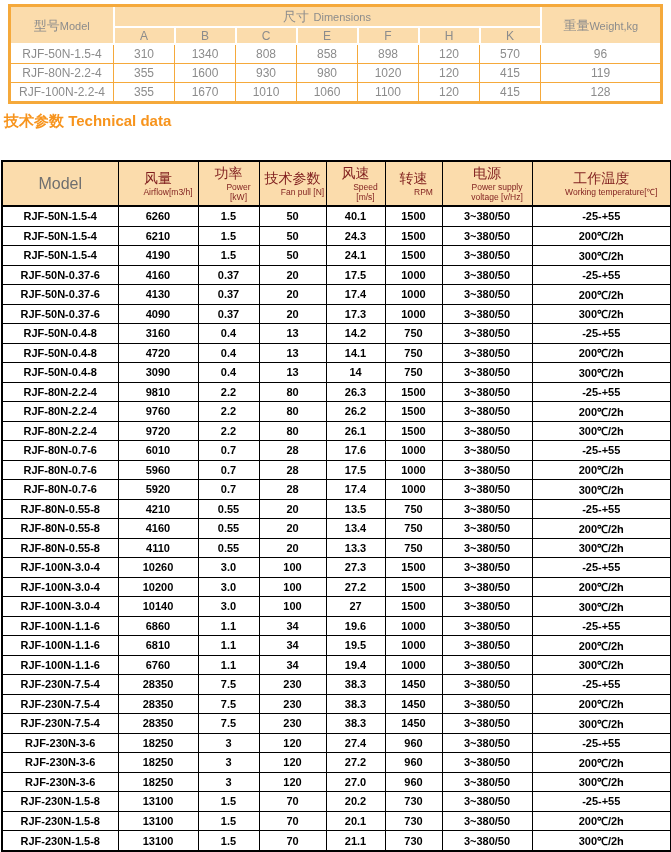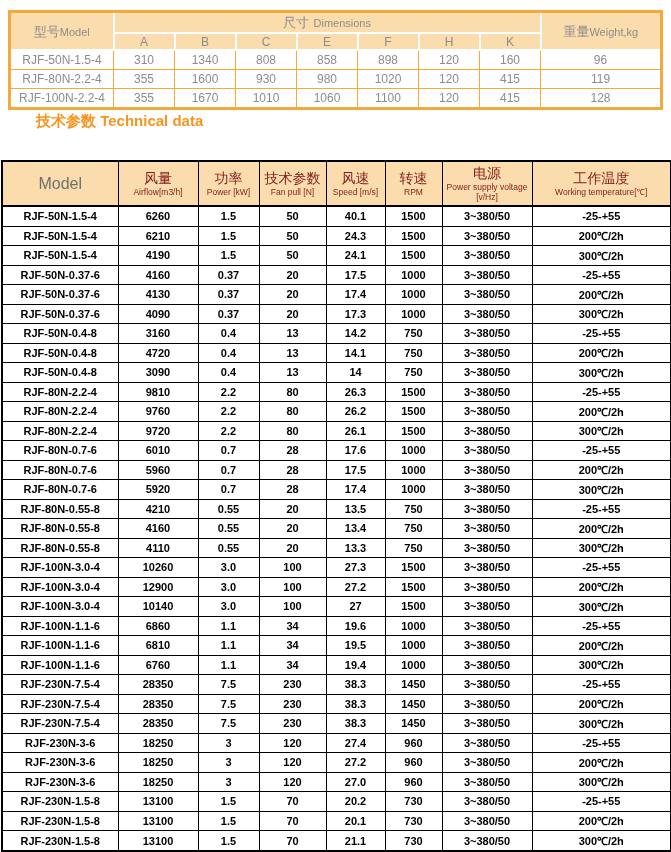--- a/index.html
+++ b/index.html
@@ -6,21 +6,21 @@
     margin: 0; padding: 0;
     width: 671px; height: 852px;
     background: #ffffff;
     font-family: "Liberation Sans", sans-serif;
     overflow: hidden;
   }
   .page { position: relative; width: 671px; height: 852px; background: #fff; }
 
   
   .dim-table {
-    position: absolute; left: 8px; top: 10px;
+    position: absolute; left: 8px; top: 4px;
     width: 655px; height: 88px;
     border-collapse: collapse;
     border: 3px solid var(--orange-border);
     table-layout: fixed;
     padding-left: 9px;
   }
   .dim-table th {
     background: var(--header-fill);
     border: 2px solid #ffffff;
     color: var(--muted-text);
@@ -43,21 +43,20 @@
   }
 
   
   .section-titles {
     position: absolute; left: 4px; top: 109px;
     color: var(--accent-orange);
     font-weight: bold;
     line-height: 24px;
     font-size: 15px;
     white-space: nowrap;
-    margin-left: 32px;
   }
 
   
   .tech-table {
     position: absolute; left: 1px; top: 160px;
     width: 669px; height: 692px;
     border-collapse: collapse;
     border: 2px solid #000000;
     table-layout: fixed;
   }
@@ -66,21 +65,21 @@
     border: 1px solid #000000;
     border-bottom: 2px solid #000000;
     color: #7f1d1d;
     font-weight: normal;
     text-align: center;
     padding: 1px 0;
     height: 41px;
     overflow: hidden;
   }
   .tech-table th .zh { display: block; font-size: 14px; line-height: 17px; }
-  .tech-table th .en { display: block; font-size: 8.5px; line-height: 10px; }
+  .tech-table th .en { display: block; font-size: 8.5px; line-height: 10px; padding-left: 20px; }
   .tech-table th.model-head { font-size: 16px; color: #6f6f6f; }
   .tech-table td {
     border: 1px solid #000000;
     background: #ffffff;
     color: #000000;
     text-align: center;
     font-size: 11px;
     font-weight: bold;
     padding: 0;
     height: 18px;
@@ -123,21 +122,21 @@
     </thead>
     <tbody id="dim-body">
         <tr>
           <td>RJF-50N-1.5-4</td>
           <td>310</td>
           <td>1340</td>
           <td>808</td>
           <td>858</td>
           <td>898</td>
           <td>120</td>
-          <td>160</td>
+          <td>570</td>
           <td>96</td>
         </tr>
         <tr>
           <td>RJF-80N-2.2-4</td>
           <td>355</td>
           <td>1600</td>
           <td>930</td>
           <td>980</td>
           <td>1020</td>
           <td>120</td>
@@ -392,21 +391,21 @@
           <td>10260</td>
           <td>3.0</td>
           <td>100</td>
           <td>27.3</td>
           <td>1500</td>
           <td>3~380/50</td>
           <td>-25-+55</td>
         </tr>
         <tr>
           <td>RJF-100N-3.0-4</td>
-          <td>12900</td>
+          <td>10200</td>
           <td>3.0</td>
           <td>100</td>
           <td>27.2</td>
           <td>1500</td>
           <td>3~380/50</td>
           <td>200℃/2h</td>
         </tr>
         <tr>
           <td>RJF-100N-3.0-4</td>
           <td>10140</td>

